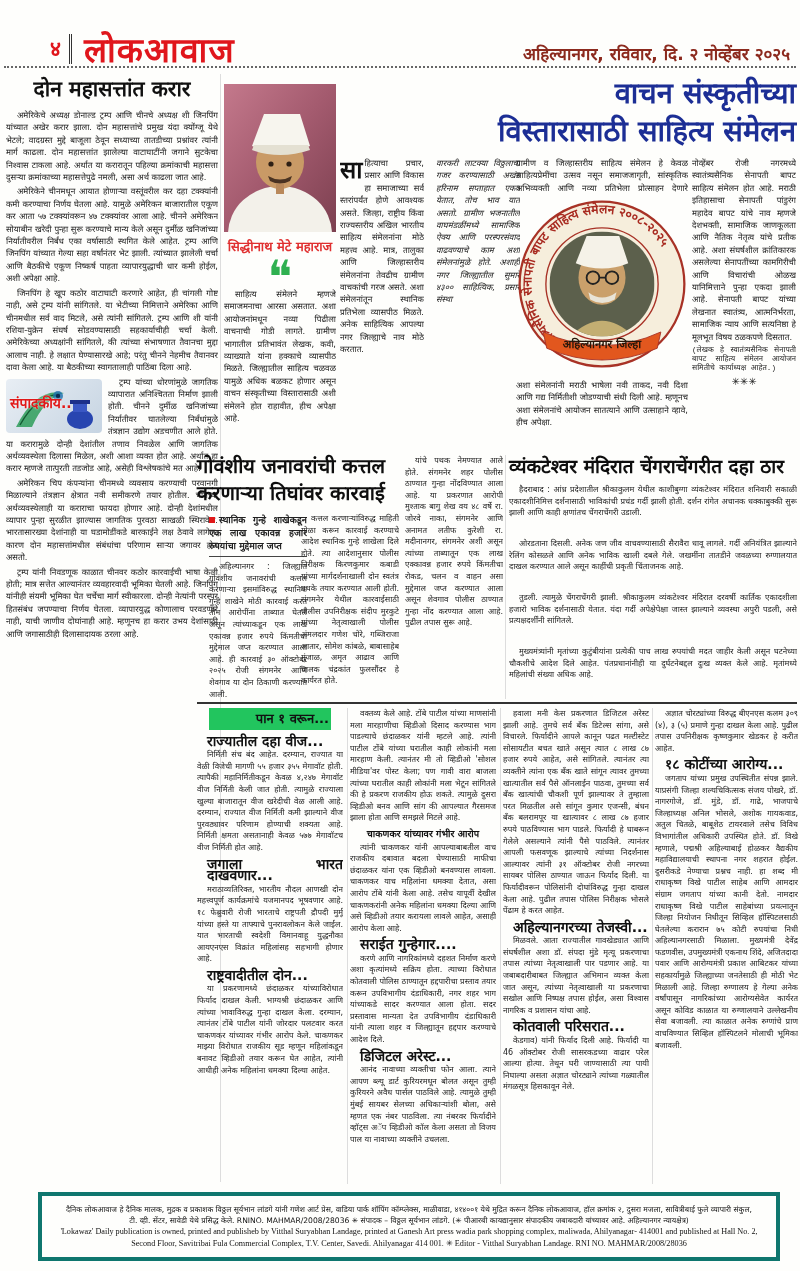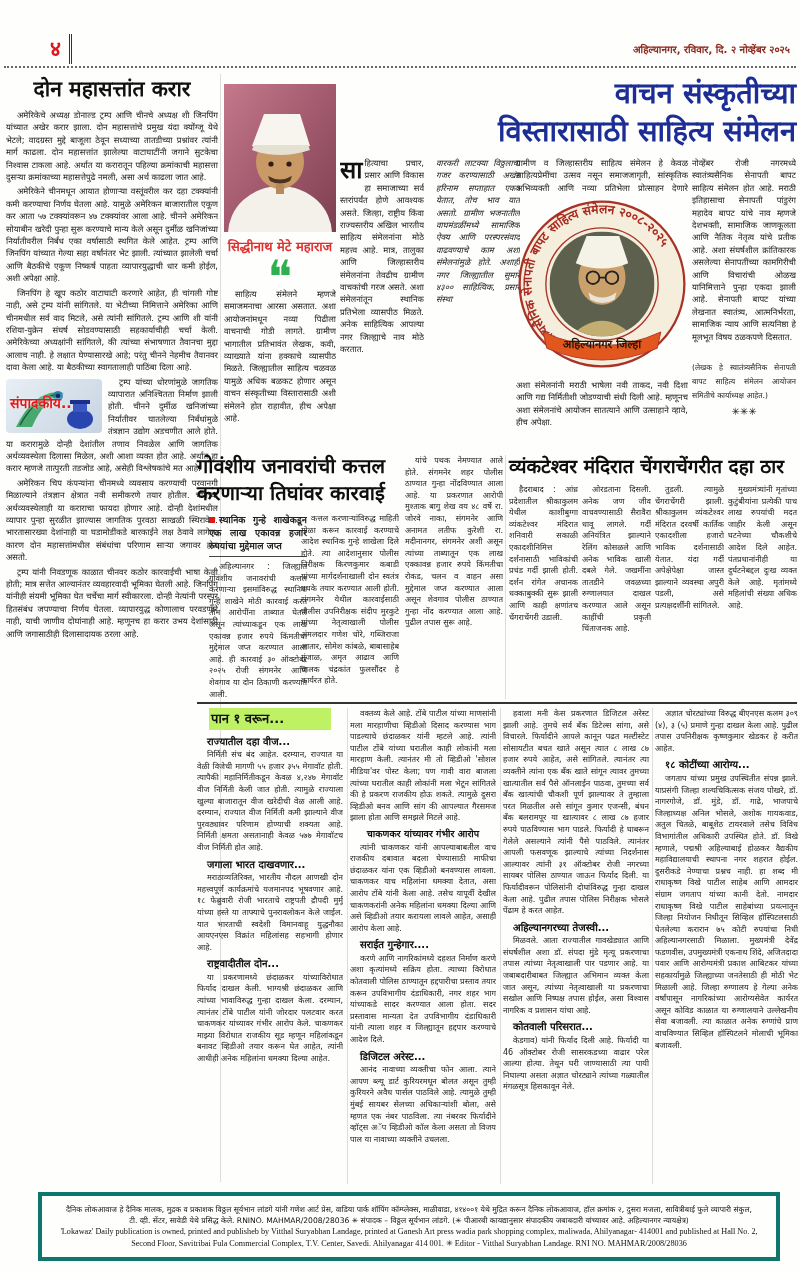--- a/index.html
+++ b/index.html
@@ -5,29 +5,29 @@
   html,body{margin:0;padding:0;background:#ffffff;}
   .page{position:relative;width:800px;height:1271px;background:#fefefc;overflow:hidden;
         font-family:"DejaVu Sans",sans-serif;color:#1c1c1c;}
   .abs{position:absolute;}
 
   
   .masthead-row{left:0;top:26px;width:800px;height:40px;}
   .pagenum{position:absolute;left:50px;top:8px;font-size:21px;font-weight:bold;color:#e0161c;
            padding-right:8px;border-right:3px double #333;height:30px;line-height:30px;}
   .masthead{position:absolute;left:84px;top:0px;font-size:34px;font-weight:bold;color:#e0161c;letter-spacing:1px;}
-  .dateline{position:absolute;right:10px;top:16px;font-size:10px;font-weight:bold;color:#8c2a1e;}
+  .dateline{position:absolute;right:10px;top:16px;font-size:17px;font-weight:bold;color:#8c2a1e;}
   .head-dots{left:4px;top:66px;width:792px;border-top:2px dotted #666;height:0;}
 
   
   .body-txt{font-size:8.3px;line-height:12.4px;text-align:justify;color:#222;}
   .body-txt p{margin:0 0 2px 0;text-indent:11px;}
   .sm-txt{font-size:8px;line-height:11.6px;text-align:justify;color:#222;}
   .sm-txt p{margin:0 0 2px 0;text-indent:10px;}
-  .sub-head{font-size:10px;font-weight:bold;color:#111;margin:5px 0 2px 10px;text-indent:0;}
+  .sub-head{font-size:14px;font-weight:bold;color:#111;margin:5px 0 2px 10px;text-indent:0;}
   .sub-head-center{font-size:9.5px;font-weight:bold;color:#111;margin:4px 0 2px 0;text-align:center;}
 
   
   .left-art{left:6px;top:72px;width:212px;height:1112px;overflow:hidden;}
   .left-headline{font-size:21px;font-weight:bold;text-align:center;margin:2px 0 7px 0;color:#101010;}
   .edit-graphic{float:left;width:96px;height:54px;margin:3px 6px 2px 0;position:relative;
                 background:linear-gradient(135deg,#e8eef4,#c6d4e2);border-radius:4px;overflow:hidden;}
   .edit-label{position:absolute;left:4px;top:18px;font-size:14px;font-weight:bold;color:#e01818;
               text-shadow:0 0 2px #fff;}
 
@@ -36,58 +36,59 @@
   .caption{font-size:13px;line-height:16px;font-weight:bold;color:#e03030;text-align:center;margin-top:3px;}
   .quote-glyph{font-size:46px;color:#2fb050;text-align:center;line-height:44px;margin-top:0px;}
   .side-col{left:224px;top:288px;width:112px;height:162px;overflow:hidden;}
 
   
   .main-headline{left:340px;top:74px;width:456px;text-align:right;font-size:29px;line-height:38px;
                  font-weight:bold;color:#1c2e95;}
   .samm{left:340px;top:157px;width:456px;height:293px;}
   .samm .col{position:absolute;top:0;height:293px;overflow:hidden;}
   .dropcap{float:left;font-size:24px;line-height:24px;font-weight:bold;padding:1px 2px 0 0;color:#111;}
-  .signature{font-size:7.6px;line-height:14px;text-align:justify;margin-top:18px;}
+  .signature{font-size:7.6px;line-height:9px;text-align:justify;margin-top:3px;font-family:Liberation Mono, monospace;}
   .stars{text-align:center;font-size:10px;font-weight:bold;margin-top:3px;color:#222;}
 
   
   .cattle{left:197px;top:453px;width:306px;height:247px;}
   .cattle-headline{position:absolute;left:0;top:0;width:206px;font-size:20px;line-height:27px;font-weight:bold;color:#0e0e0e;}
   .cattle .colA{position:absolute;left:12px;top:60px;width:98px;height:187px;overflow:hidden;}
   .cattle .colB{position:absolute;left:104px;top:60px;width:98px;height:187px;overflow:hidden;}
   .cattle .colC{position:absolute;left:208px;top:2px;width:98px;height:245px;overflow:hidden;}
   .bullet-sub{font-size:9.3px;line-height:13px;font-weight:bold;border-bottom:1px solid #444;
               padding-bottom:4px;margin-bottom:4px;}
   .bullet-sq{display:inline-block;width:6px;height:6px;background:#e01818;margin-right:4px;}
 
   .temple{left:509px;top:453px;width:288px;height:247px;}
   .temple-headline{font-size:19px;font-weight:bold;white-space:nowrap;color:#0e0e0e;margin-bottom:5px;}
-  .temple-cols{display:flex;gap:4px;height:212px;overflow:hidden;}
+  .temple-cols{display:flex;gap:4px;height:212px;overflow:hidden;flex-direction:column;}
   .temple-cols .tc{flex:1;overflow:hidden;}
 
   .rule{background:#333;}
   .vhair{background:#ddd;width:1px;}
 
   
   .bot-col{top:708px;width:146px;height:478px;overflow:hidden;}
-  .page1-box{width:118px;margin:0 auto 6px auto;background:#bef264;text-align:left;
+  .page1-box{width:118px;margin:0 auto 6px auto;background:#22c55e;text-align:right;
              font-size:13px;font-weight:bold;padding:5px 2px;color:#111;}
 
   
   .footer-box{left:38px;top:1192px;width:722px;border:4px solid #0f766e;padding:8px 6px;text-align:center;}
   .footer-mr{font-size:7.6px;line-height:11px;color:#111;}
   .footer-en{font-size:8.2px;line-height:11.5px;color:#111;font-family:"Liberation Serif",serif;}
 </style>
 </head>
 <body>
 
 <div class="page">
 
   <div class="abs masthead-row">
     <span class="pagenum">४</span>
+    <span class="masthead">लोकआवाज</span>
     <span class="dateline">अहिल्यानगर, रविवार, दि. २ नोव्हेंबर २०२५</span>
   </div>
   <div class="abs head-dots"></div>
 
   <div class="abs left-art">
     <div class="left-headline">दोन महासत्तांत करार</div>
     <div class="body-txt">
       <p>अमेरिकेचे अध्यक्ष डोनाल्ड ट्रम्प आणि चीनचे अध्यक्ष शी जिनपिंग यांच्यात अखेर करार झाला. दोन महासत्तांचे प्रमुख यंदा क्योंग्जू येथे भेटले; वादग्रस्त मुद्दे बाजूला ठेवून सध्याच्या तातडीच्या प्रश्नांवर त्यांनी मार्ग काढला. दोन महासत्तांत झालेल्या वाटाघाटींनी जगाने सुटकेचा निश्वास टाकला आहे. अर्थात या करारातून पहिल्या क्रमांकाची महासत्ता दुसऱ्या क्रमांकाच्या महासत्तेपुढे नमली, असा अर्थ काढला जात आहे.</p>
       <p>अमेरिकेने चीनमधून आयात होणाऱ्या वस्तूंवरील कर दहा टक्क्यांनी कमी करण्याचा निर्णय घेतला आहे. यामुळे अमेरिकन बाजारातील एकूण कर आता ५७ टक्क्यांवरून ४७ टक्क्यांवर आला आहे. चीनने अमेरिकन सोयाबीन खरेदी पुन्हा सुरू करण्याचे मान्य केले असून दुर्मीळ खनिजांच्या निर्यातीवरील निर्बंध एका वर्षासाठी स्थगित केले आहेत. ट्रम्प आणि जिनपिंग यांच्यात गेल्या सहा वर्षांनंतर भेट झाली. त्यांच्यात झालेली चर्चा आणि बैठकीचे एकूण निष्कर्ष पाहता व्यापारयुद्धाची धार कमी होईल, अशी अपेक्षा आहे.</p>
       <p>जिनपिंग हे खूप कठोर वाटाघाटी करणारे आहेत, ही चांगली गोष्ट नाही, असे ट्रम्प यांनी सांगितले. या भेटीच्या निमित्ताने अमेरिका आणि चीनमधील सर्व वाद मिटले, असे त्यांनी सांगितले. ट्रम्प आणि शी यांनी रशिया-युक्रेन संघर्ष सोडवण्यासाठी सहकार्याचीही चर्चा केली. अमेरिकेच्या अध्यक्षांनी सांगितले, की त्यांच्या संभाषणात तैवानचा मुद्दा आलाच नाही. हे लक्षात घेण्यासारखे आहे; परंतु चीनने नेहमीच तैवानवर दावा केला आहे. या बैठकीच्या स्वागतालाही पाठिंबा दिला आहे.</p>

